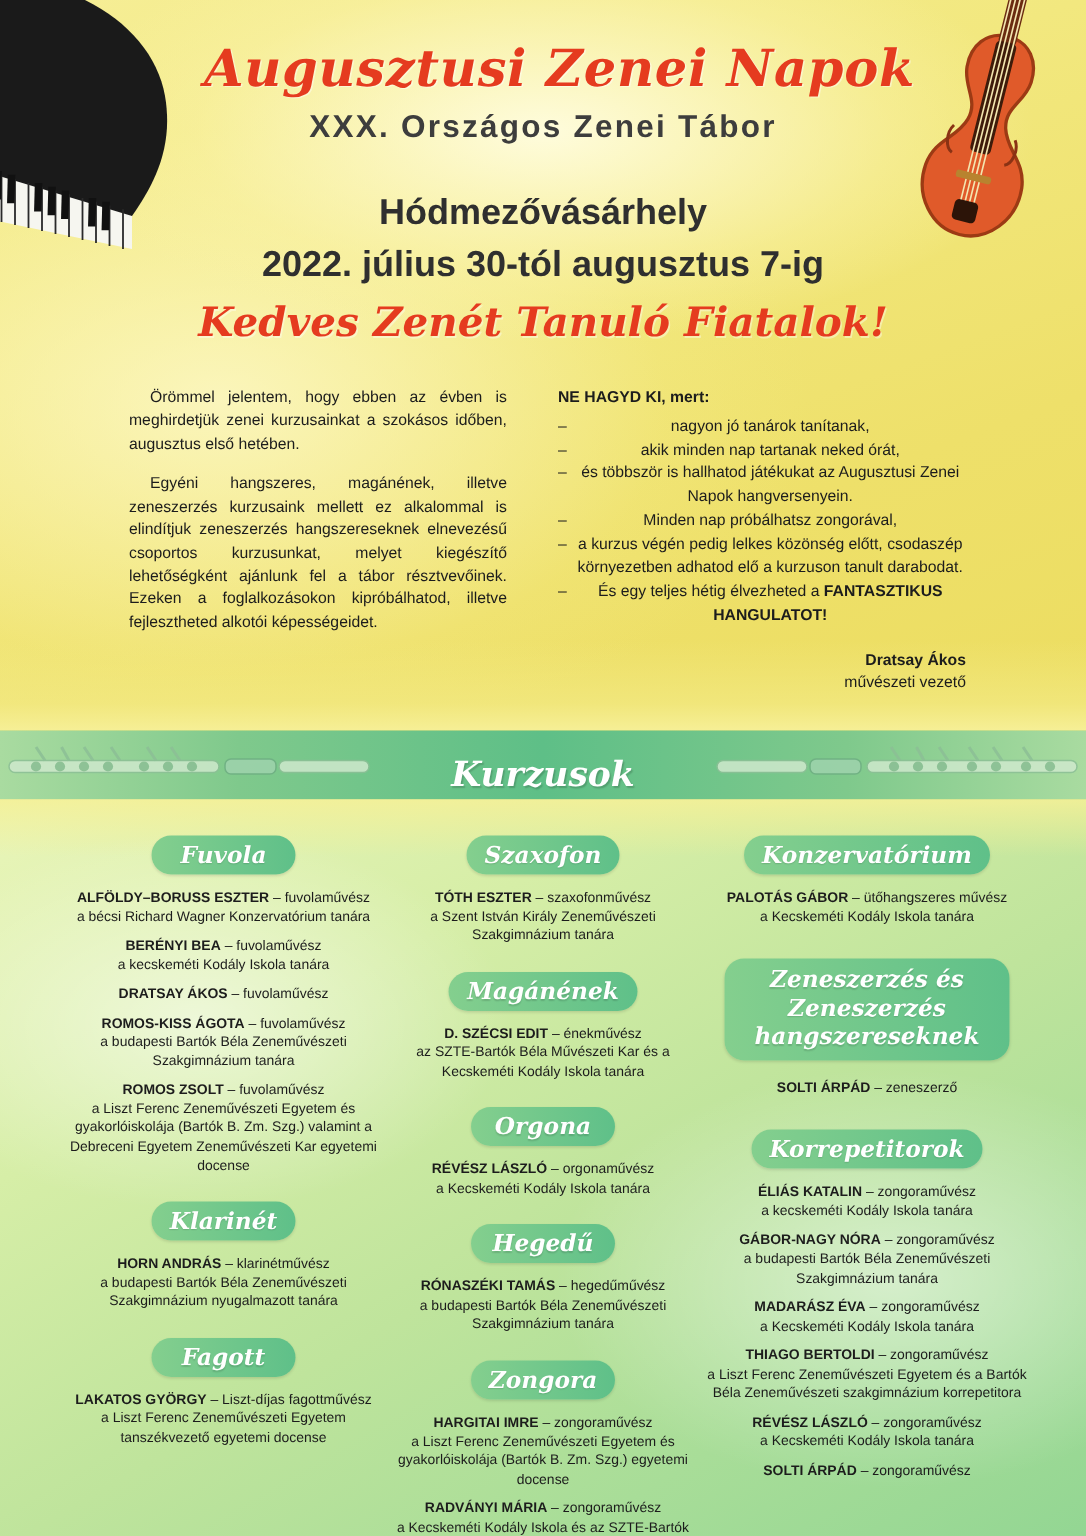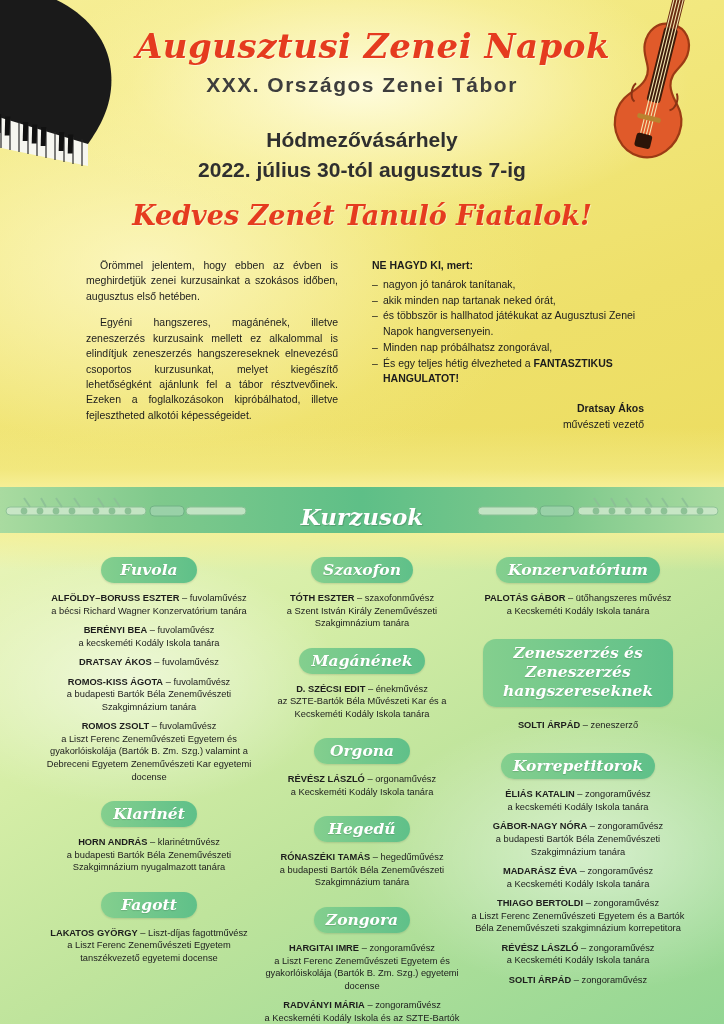--- a/index.html
+++ b/index.html
@@ -47,21 +47,21 @@
     text-shadow:1px 1px 0 rgba(255,255,255,.45);
     margin-left:22px;
   }
   .sub-title {
     margin-top:7px;
     font-weight:bold; font-size:21px; color:#3d3d3d;
     letter-spacing:1.5px;
   }
   .place {
     margin-top:28px;
-    font-weight:bold; font-size:21px; color:#2f2f2f;
+    font-weight:bold; font-size:24px; color:#2f2f2f;
     line-height:1.45;
   }
   .greeting {
     position:absolute; left:0; top:200px; width:724px; text-align:center;
     font-family:"DejaVu Serif", serif;
     font-style:italic; font-weight:bold;
     font-size:27px; color:#e53b1f;
     text-shadow:1px 1px 0 rgba(255,255,255,.4);
   }
 
@@ -71,21 +71,21 @@
   .col-right { width:272px; }
   .col-left p {
     margin:0 0 11px 0;
     font-size:10.5px; line-height:1.47; color:#1c1c1c;
     text-align:justify; text-indent:14px;
   }
   .col-right .lead { font-size:10.5px; line-height:1.5; color:#1c1c1c; margin:0; }
   .col-right ul { list-style:none; margin:3px 0 0 0; padding:0; }
   .col-right li {
     font-size:10.5px; line-height:1.5; color:#1c1c1c;
-    padding-left:11px; position:relative; margin-bottom:0px;
+    padding-left:11px; position:relative; margin-bottom:0px;text-align:center;
   }
   .col-right li::before{
     content:"–"; position:absolute; left:0; top:0; color:#1c1c1c;
   }
   .strong { font-weight:bold; }
   .signature {
     margin-top:14px; text-align:right; font-size:10.5px; line-height:1.5; color:#1c1c1c;
   }
   .signature .nm { font-weight:bold; }
 
@@ -218,20 +218,21 @@
       <p>Örömmel jelentem, hogy ebben az évben is meghirdetjük zenei kurzusainkat a szokásos időben, augusztus első hetében.</p>
       <p>Egyéni hangszeres, magánének, illetve zeneszerzés kurzusaink mellett ez alkalommal is elindítjuk zeneszerzés hangszereseknek elnevezésű csoportos kurzusunkat, melyet kiegészítő lehetőségként ajánlunk fel a tábor résztvevőinek. Ezeken a foglalkozásokon kipróbálhatod, illetve fejlesztheted alkotói képességeidet.</p>
     </div>
     <div class="col-right">
       <p class="lead"><span class="strong">NE HAGYD KI, mert:</span></p>
       <ul>
         <li>nagyon jó tanárok tanítanak,</li>
         <li>akik minden nap tartanak neked órát,</li>
         <li>és többször is hallhatod játékukat az Augusztusi Zenei Napok hangversenyein.</li>
         <li>Minden nap próbálhatsz zongorával,</li>
+        <li>a kurzus végén pedig lelkes közönség előtt, csodaszép környezetben adhatod elő a kurzuson tanult darabodat.</li>
         <li>
           <span>És egy teljes hétig élvezheted a </span><span class="strong">FANTASZTIKUS HANGULATOT!</span>
         </li>
       </ul>
       <div class="signature">
         <div class="nm">Dratsay Ákos</div>
         <div>művészeti vezető</div>
       </div>
     </div>
   </div>

